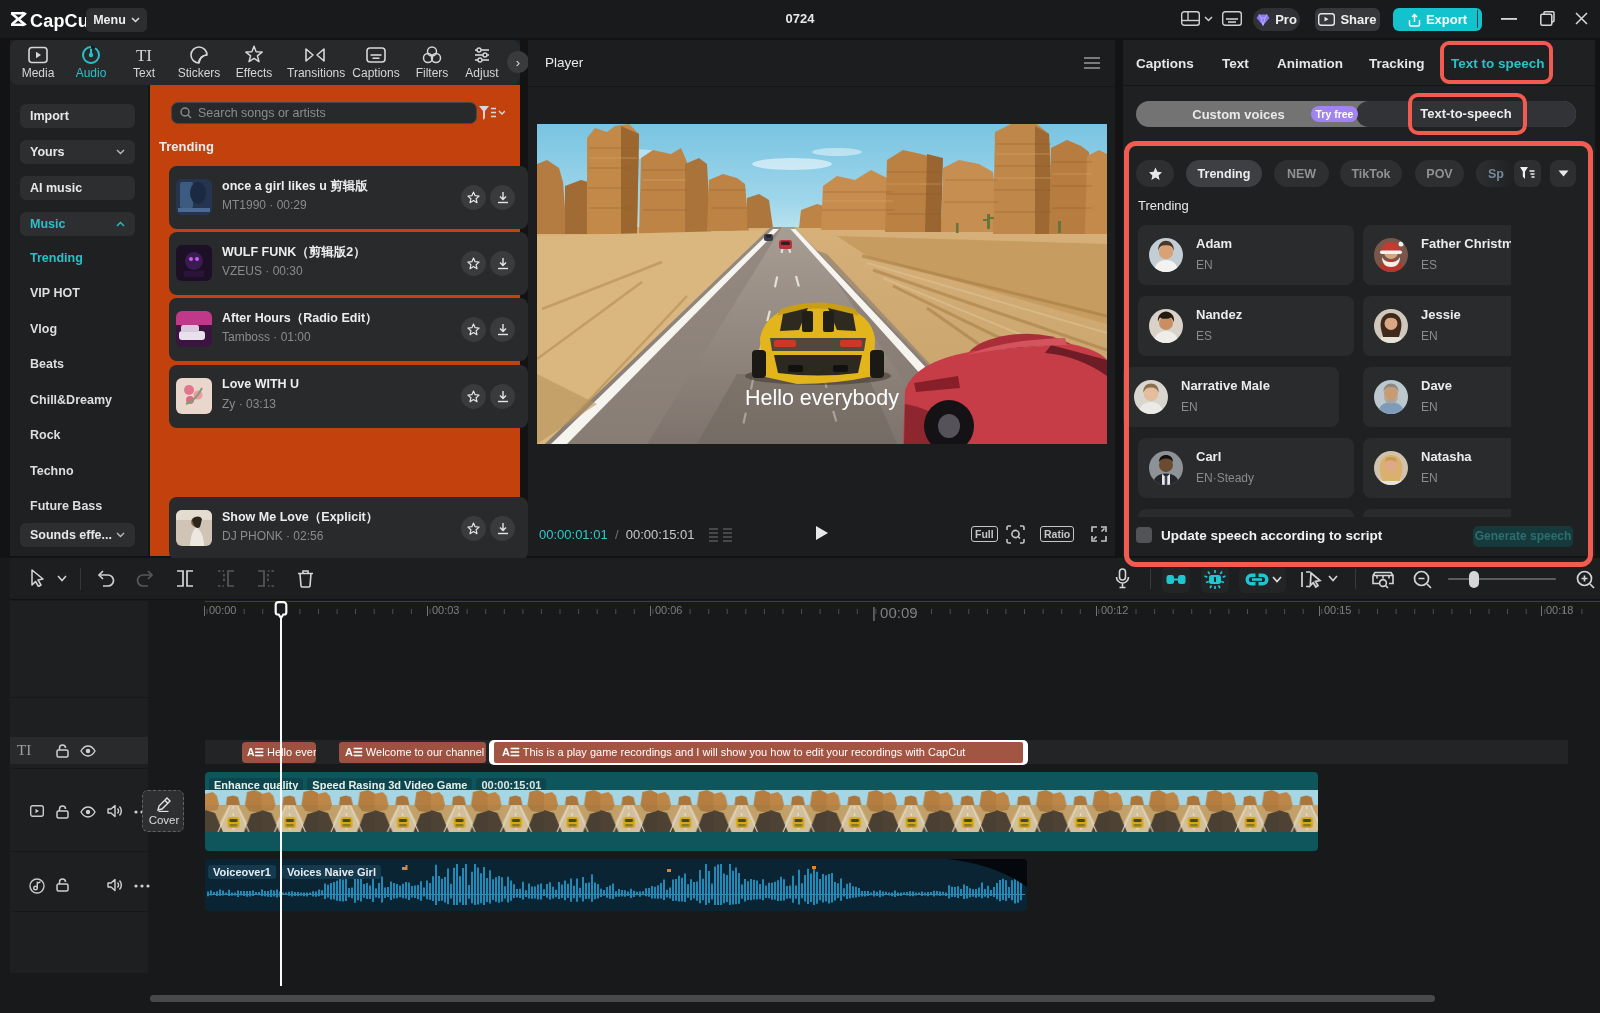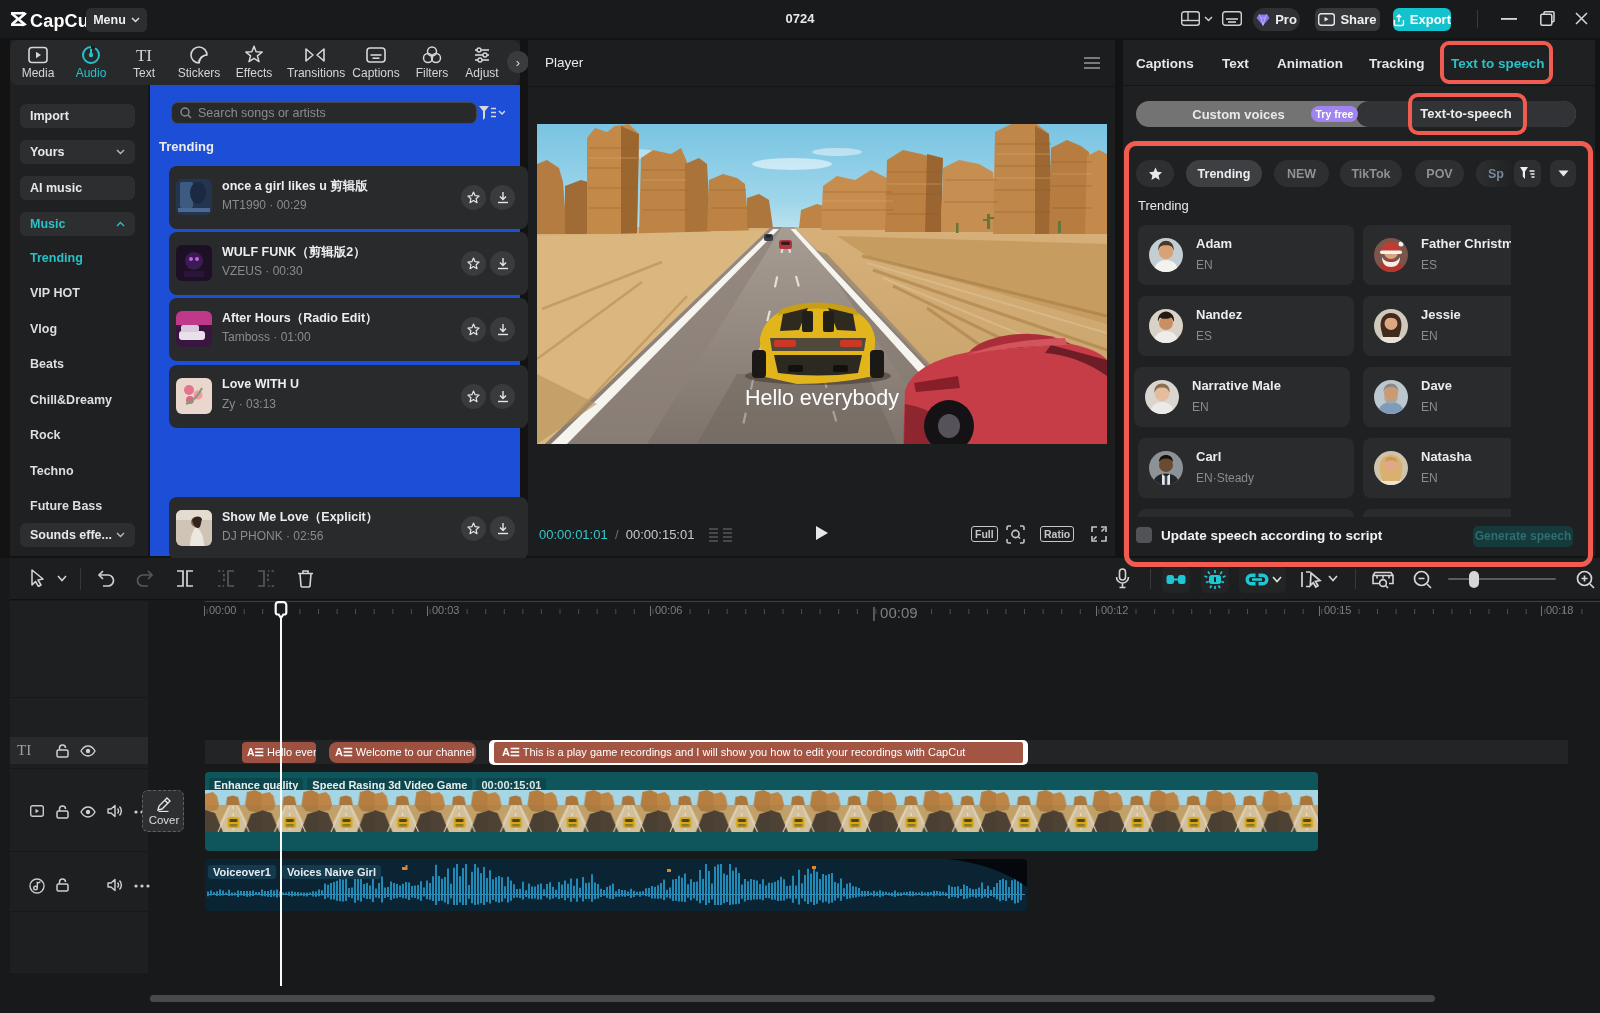--- a/index.html
+++ b/index.html
@@ -8,21 +8,21 @@
 #title0724{position:absolute;left:700px;top:11px;width:200px;text-align:center;color:#e8e8e8;font-size:13px;font-weight:bold}
 .pill{position:absolute;top:8px;height:23px;border-radius:6px;display:flex;align-items:center;justify-content:center;gap:5px;color:#f0f0f0;font-size:13px;font-weight:bold}
 #leftpanel{position:absolute;left:10px;top:40px;width:510px;height:516px;background:#1f2022}
 #topbar{position:absolute;left:0px;top:0px;width:510px;height:45px;background:#28292b;border-radius:8px}
 .tool{position:absolute;top:5px;width:56px;text-align:center;color:#d6d6d6;font-size:12px}
 .tool svg{display:block;margin:0 auto 1px}
 .tool.active{color:#27c2c9}
 #morebtn{position:absolute;left:497px;top:11px;width:22px;height:22px;border-radius:50%;background:#3a3b3d;color:#ddd;display:flex;align-items:center;justify-content:center;font-size:13px}
 .sbtn{position:absolute;left:10px;width:115px;height:24px;background:#2d2e30;border-radius:6px;color:#e8e8e8;font-size:12.5px;font-weight:bold;display:flex;align-items:center;padding:0 10px}
 .sitem{position:absolute;left:20px;color:#dedede;font-size:12.5px;font-weight:bold}
-#musiclist{position:absolute;left:138px;top:45px;width:372px;height:471px;background:#1d4ed8;border-left:2px solid #151617}
+#musiclist{position:absolute;left:138px;top:45px;width:372px;height:471px;background:#c2410c;border-left:2px solid #151617}
 #searchbox{position:absolute;left:21px;top:17px;width:306px;height:22px;background:#28292b;border:1px solid #47484b;border-radius:7px;color:#8c8c8c;font-size:12.5px;display:flex;align-items:center;padding:0 8px;gap:6px}
 .mitem{position:absolute;left:19px;width:359px;height:63px;background:#292a2c;border-radius:8px}
 .mthumb{position:absolute;left:7px;top:13px;width:36px;height:36px;border-radius:6px;overflow:hidden}
 .mtitle{position:absolute;left:53px;top:12px;color:#ededed;font-size:12.5px;font-weight:bold;white-space:nowrap}
 .msub{position:absolute;left:53px;top:32px;color:#8a8b8d;font-size:12px}
 .mbtn{position:absolute;top:19px;width:25px;height:25px;border-radius:50%;background:#3a3b3d;display:flex;align-items:center;justify-content:center}
 #player{position:absolute;left:528px;top:40px;width:587px;height:516px;background:#1c1d1f}
 #video{position:absolute;left:9px;top:84px;width:570px;height:320px;background:#000}
 #rightpanel{position:absolute;left:1123px;top:40px;width:472px;height:516px;background:#1f2022}
 .rtab{position:absolute;top:16px;color:#e6e6e6;font-size:13.5px;font-weight:bold}
@@ -70,21 +70,21 @@
  <div class="pill" style="left:1253px;width:47px;background:#303134;border-radius:12px">
    <svg width="14" height="12" viewBox="0 0 14 12">
           <path d="M3 0.5h8l2.5 3.5L7 11.5 0.5 4Z" fill="#8b77f4"></path>
           <path d="M3 0.5L5 4h4l2-3.5M5 4l2 7.5L9 4" fill="none" stroke="#c3b8fa" stroke-width="0.8"></path>
         </svg>Pro</div>
  <div class="pill" style="left:1315px;width:65px;background:#37383b">
    <svg width="17" height="13" viewBox="0 0 17 13">
           <rect x="0.7" y="0.7" width="15.6" height="11.6" rx="2.5" fill="none" stroke="#e8e8e8" stroke-width="1.4"></rect>
           <path d="M6.5 3.8l4 2.4-4 2.4z" fill="#e8e8e8"></path>
         </svg>Share</div>
- <div class="pill" style="left:1393px;width:58px;background:#12c3cd;color:#fff">
+ <div class="pill" style="left:1393px;width:89px;background:#12c3cd;color:#fff">
    <svg width="13" height="14" viewBox="0 0 13 14">
           <path d="M6.5 9V2M4 4l2.5-2.5L9 4" stroke="#fff" stroke-width="1.5" fill="none"></path>
           <path d="M1.5 7v4.5a1.5 1.5 0 0 0 1.5 1.5h7a1.5 1.5 0 0 0 1.5-1.5V7" stroke="#fff" stroke-width="1.5" fill="none"></path>
         </svg>Export</div>
  <div style="position:absolute;left:1477px;top:10px;width:1px;height:18px;background:#3a3b3d"></div>
  <svg style="position:absolute;left:1501px;top:18px" width="16" height="2">
         <rect width="16" height="1.8" fill="#d8d8d8"></rect>
       </svg>
  <svg style="position:absolute;left:1540px;top:11px" width="15" height="15" viewBox="0 0 15 15">
         <rect x="0.8" y="3.2" width="11" height="11" rx="1.5" fill="none" stroke="#d8d8d8" stroke-width="1.5"></rect>
@@ -524,21 +524,21 @@
               <rect width="34" height="34" fill="#cfc8bb"></rect>
               <path d="M6 34c0-7 5-11 11-11s11 4 11 11z" fill="#e8e2d8"></path>
               <path d="M7 20c-2-10 3-16 10-16s12 6 10 16l-2 8H9z" fill="#41291c"></path>
               <circle cx="17" cy="14.5" r="6.5" fill="#dca883"></circle>
               <path d="M11 11c2-3 9-3 12 0l-1-4c-3-2-8-2-10 0z" fill="#41291c"></path>
             </svg>
           </div>
    <div class="vname">Jessie</div>
           <div class="vlang">EN</div>
   </div>
-  <div class="vcard" style="left:11px;top:327px">
+  <div class="vcard" style="left:0;top:327px">
    <div class="vava">
             <svg width="34" height="34">
               <rect width="34" height="34" fill="#d9d5cf"></rect>
               <path d="M5 34c0-8 5.4-12 12-12s12 4 12 12z" fill="#eceae6"></path>
               <circle cx="17" cy="14" r="7.2" fill="#e3bd9c"></circle>
               <path d="M9.5 13c-1-6.5 3.5-9.5 7.5-9.5s8.5 3 7.5 9.5c-1.5-4-3-5.5-7.5-5.5s-6 1.5-7.5 5.5z" fill="#8a6f4e"></path>
             </svg>
           </div>
    <div class="vname">Narrative Male</div>
           <div class="vlang">EN</div>
@@ -772,21 +772,21 @@
           <g fill="#d0d0d0">
             <circle cx="2" cy="2" r="1.6"></circle>
             <circle cx="8" cy="2" r="1.6"></circle>
             <circle cx="14" cy="2" r="1.6"></circle>
           </g>
         </svg>
  </div>
 
  <div style="position:absolute;left:205px;top:182px;width:1363px;height:24px;background:#232426"></div>
  <div style="position:absolute;left:242px;top:184px;width:74px;height:21px;background:#9d5140;border-radius:4px;overflow:hidden;color:#fff;font-size:11px;line-height:21px;padding-left:5px;white-space:nowrap"><b style="font-size:10.5px">A☰</b> Hello ever</div>
- <div style="position:absolute;left:329px;top:184px;width:147px;height:21px;background:#9d5140;border-radius:8px;overflow:hidden;color:#fff;font-size:11px;line-height:21px;padding-left:6px;white-space:nowrap"><b style="font-size:11px">A☰</b> Welcome to our channel</div>
+ <div style="position:absolute;left:339px;top:184px;width:147px;height:21px;background:#9d5140;border-radius:3px;overflow:hidden;color:#fff;font-size:11px;line-height:21px;padding-left:6px;white-space:nowrap"><b style="font-size:11px">A☰</b> Welcome to our channel</div>
  <div style="position:absolute;left:489px;top:182px;width:539px;height:25px;background:#fff;border-radius:5px"></div>
  <div style="position:absolute;left:494px;top:184px;width:529px;height:21px;background:#a35543;border-radius:2px;overflow:hidden;color:#fff;font-size:11px;line-height:21px;padding-left:8px;white-space:nowrap"><b style="font-size:11px">A☰</b> This is a play game recordings and I will show you how to edit your recordings with CapCut</div>
 
  <div style="position:absolute;left:205px;top:214px;width:1113px;height:79px;background:#0e565c;border-radius:4px"></div>
  <div style="position:absolute;left:209px;top:217px"><span class="tchip">Enhance quality</span><span class="tchip">Speed Rasing 3d Video Game</span><span style="color:#d7e6e7;font-size:11px;font-weight:bold;background:#0d474d;border-radius:3px;padding:1px 5px">00:00:15:01</span></div>
  <svg style="position:absolute;left:205px;top:232px" width="1113" height="42">
   <defs>
           <pattern id="vthumb" width="56.5" height="42" patternUnits="userSpaceOnUse">
    <rect width="56.5" height="42" fill="#c2a06a"></rect>
    <rect width="56.5" height="15" fill="#a6d6e4"></rect>

